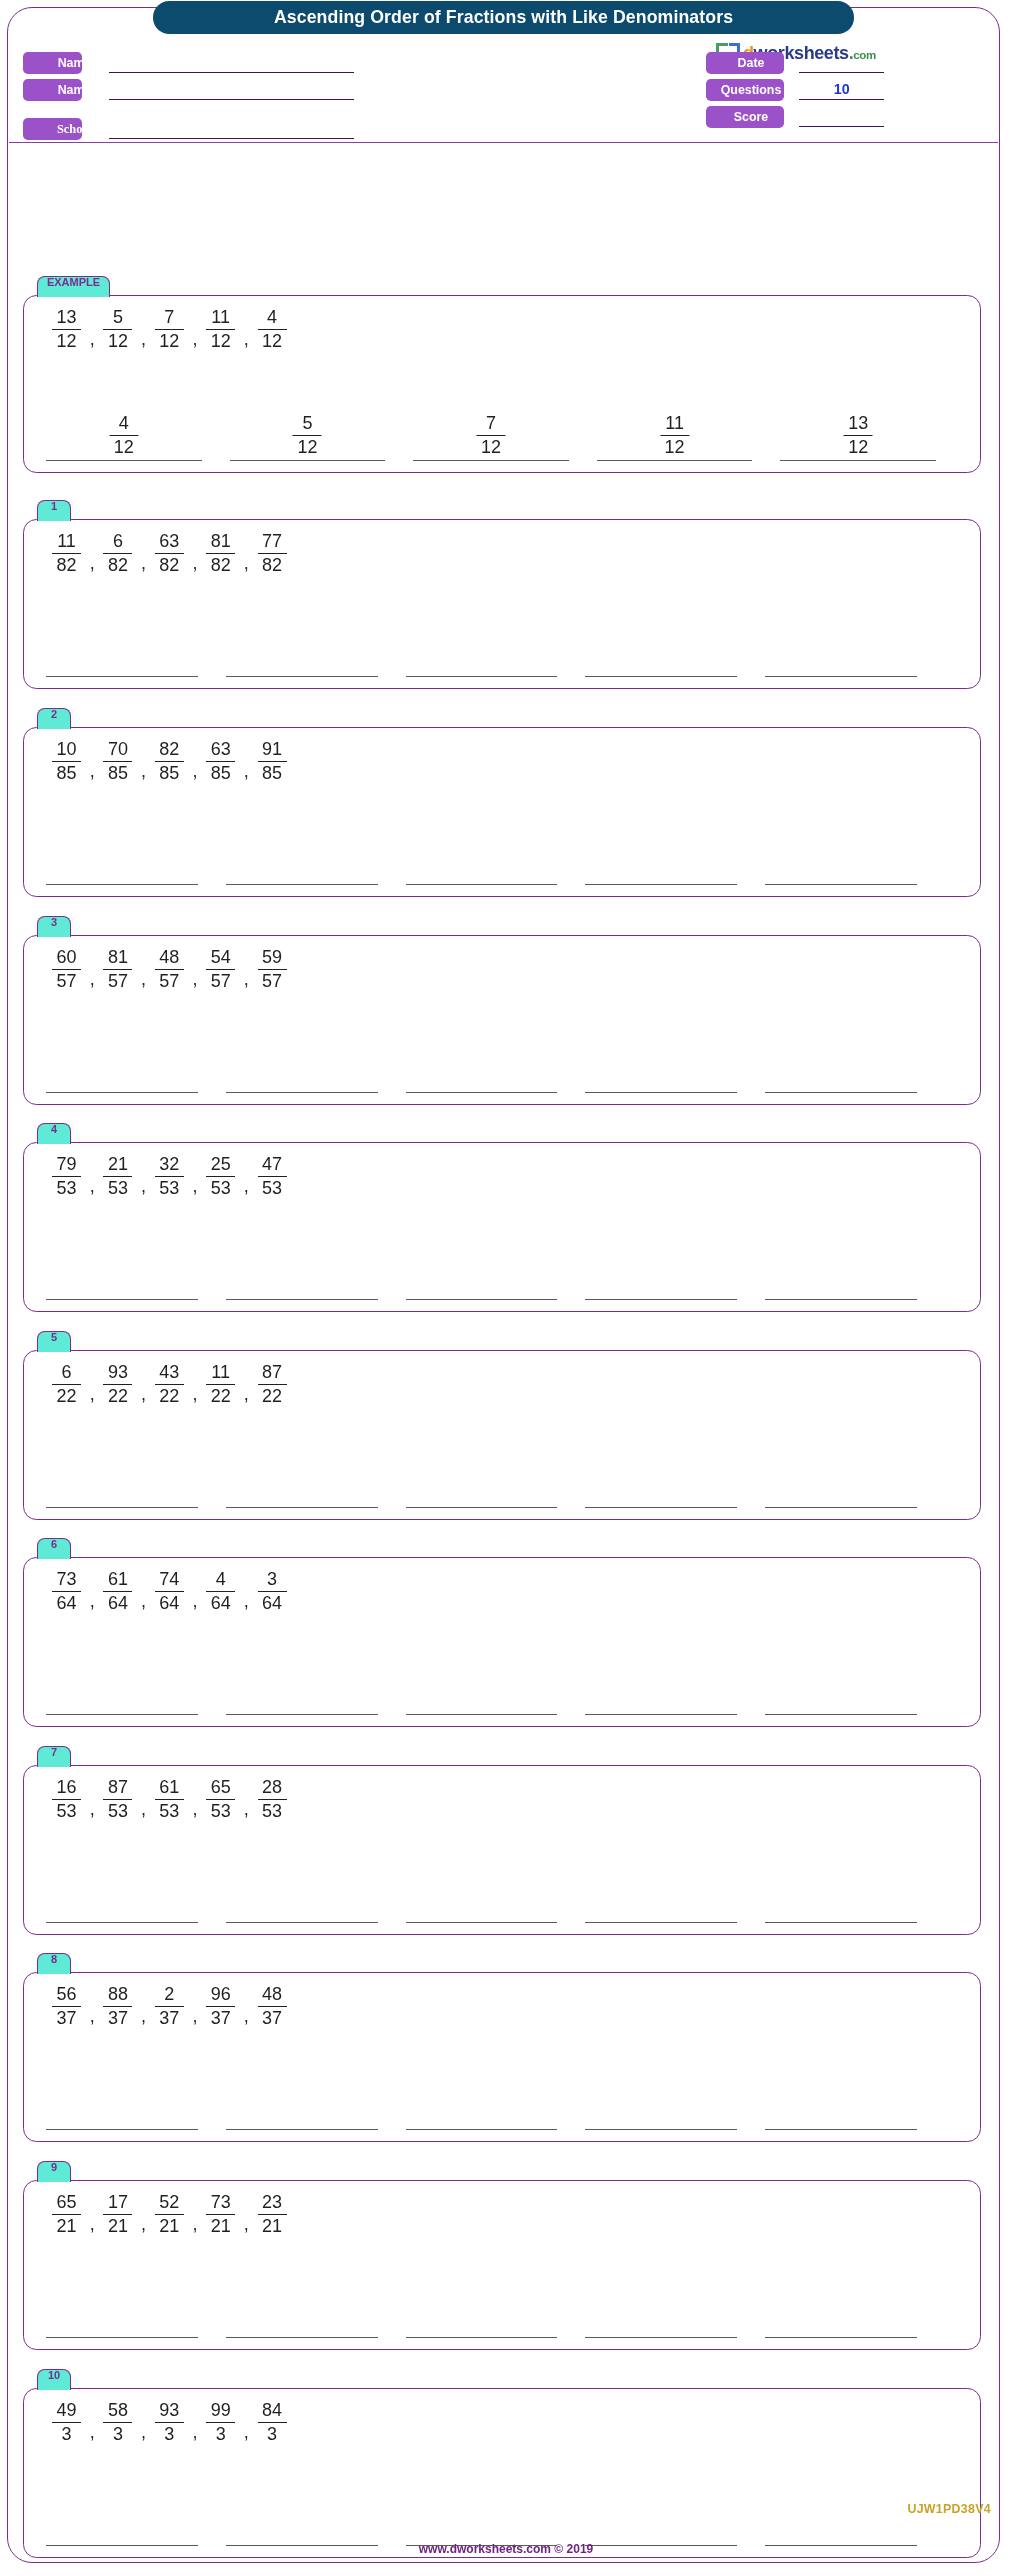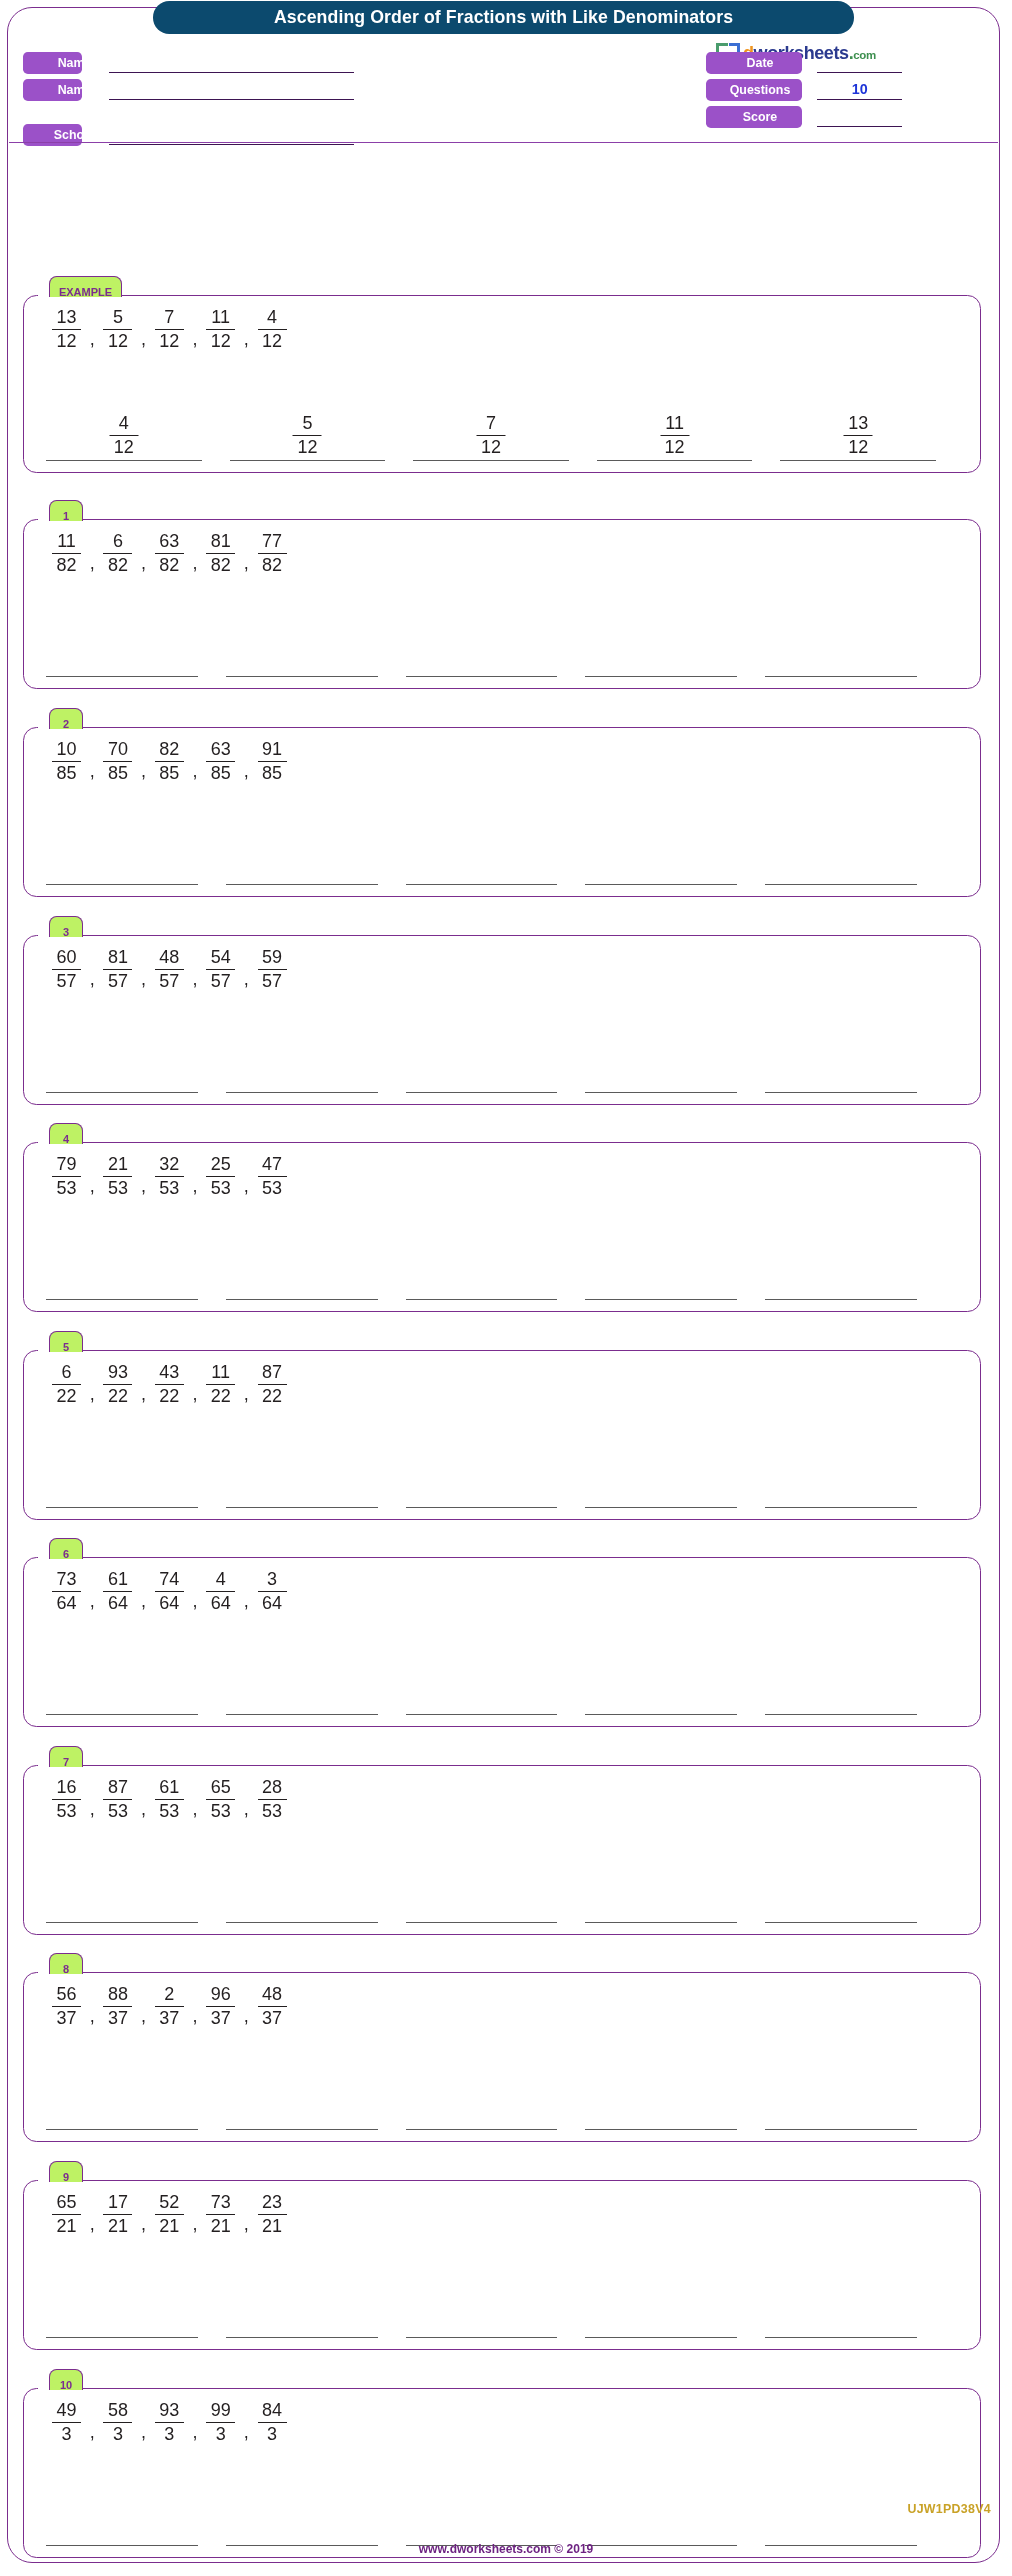--- a/index.html
+++ b/index.html
@@ -127,28 +127,28 @@
     right: 0;
     bottom: 1.9px;
     text-align: center;
     color: #1e35d8;
     font-size: 14.3px;
     font-weight: bold;
   }
 
   .f-name   { left: 23px;  top: 52px;  }
   .f-grade  { left: 23px;  top: 79px;  }
-  .f-school { left: 23px;  top: 124px; }
+  .f-school { left: 23px;  top: 118px; font-family: Liberation Serif, serif; }
   .f-left .field-label { width: 59px; padding-left: 44px; }
   .f-left .field-line  { width: 245px; margin-left: 27px; }
 
   .f-date  { left: 706px; top: 52px;  }
   .f-quest { left: 706px; top: 79px;  }
   .f-score { left: 706px; top: 106px; }
-  .f-right .field-label { width: 96px; padding-left: 12px; }
+  .f-right .field-label { width: 78px; padding-left: 12px; }
   .f-right .field-line  { width: 85px; margin-left: 15.3px; }
 
   
   .header-divider {
     position: absolute;
     left: 8.6px;
     top: 142px;
     width: 989px;
     height: 0;
     border-top: 1.5px solid #8b3fa8;
@@ -165,28 +165,28 @@
     top: 0;
     width: 100%;
     height: 100%;
     border: 1.4px solid #7b2d8e;
     border-radius: 13.4px;
     box-sizing: border-box;
   }
   .block-tab {
     position: absolute;
     top: -19px;
-    left: 26px;
+    left: 14px;
     height: 21px;
     border: 1.4px solid #7b2d8e;
     border-bottom: none;
     border-radius: 7.7px 7.7px 0 0;
-    background: #bef264;
+    background: #5eead4;
     display: flex;
-    align-items: flex-end;
+    align-items: flex-start;
     justify-content: center;
     box-sizing: border-box;
     z-index: 3;
   }
   .block-tab .tab-text {
     color: #7b2d8e;
     font-size: 11px;
     font-weight: bold;
     line-height: 10.5px;
   }

